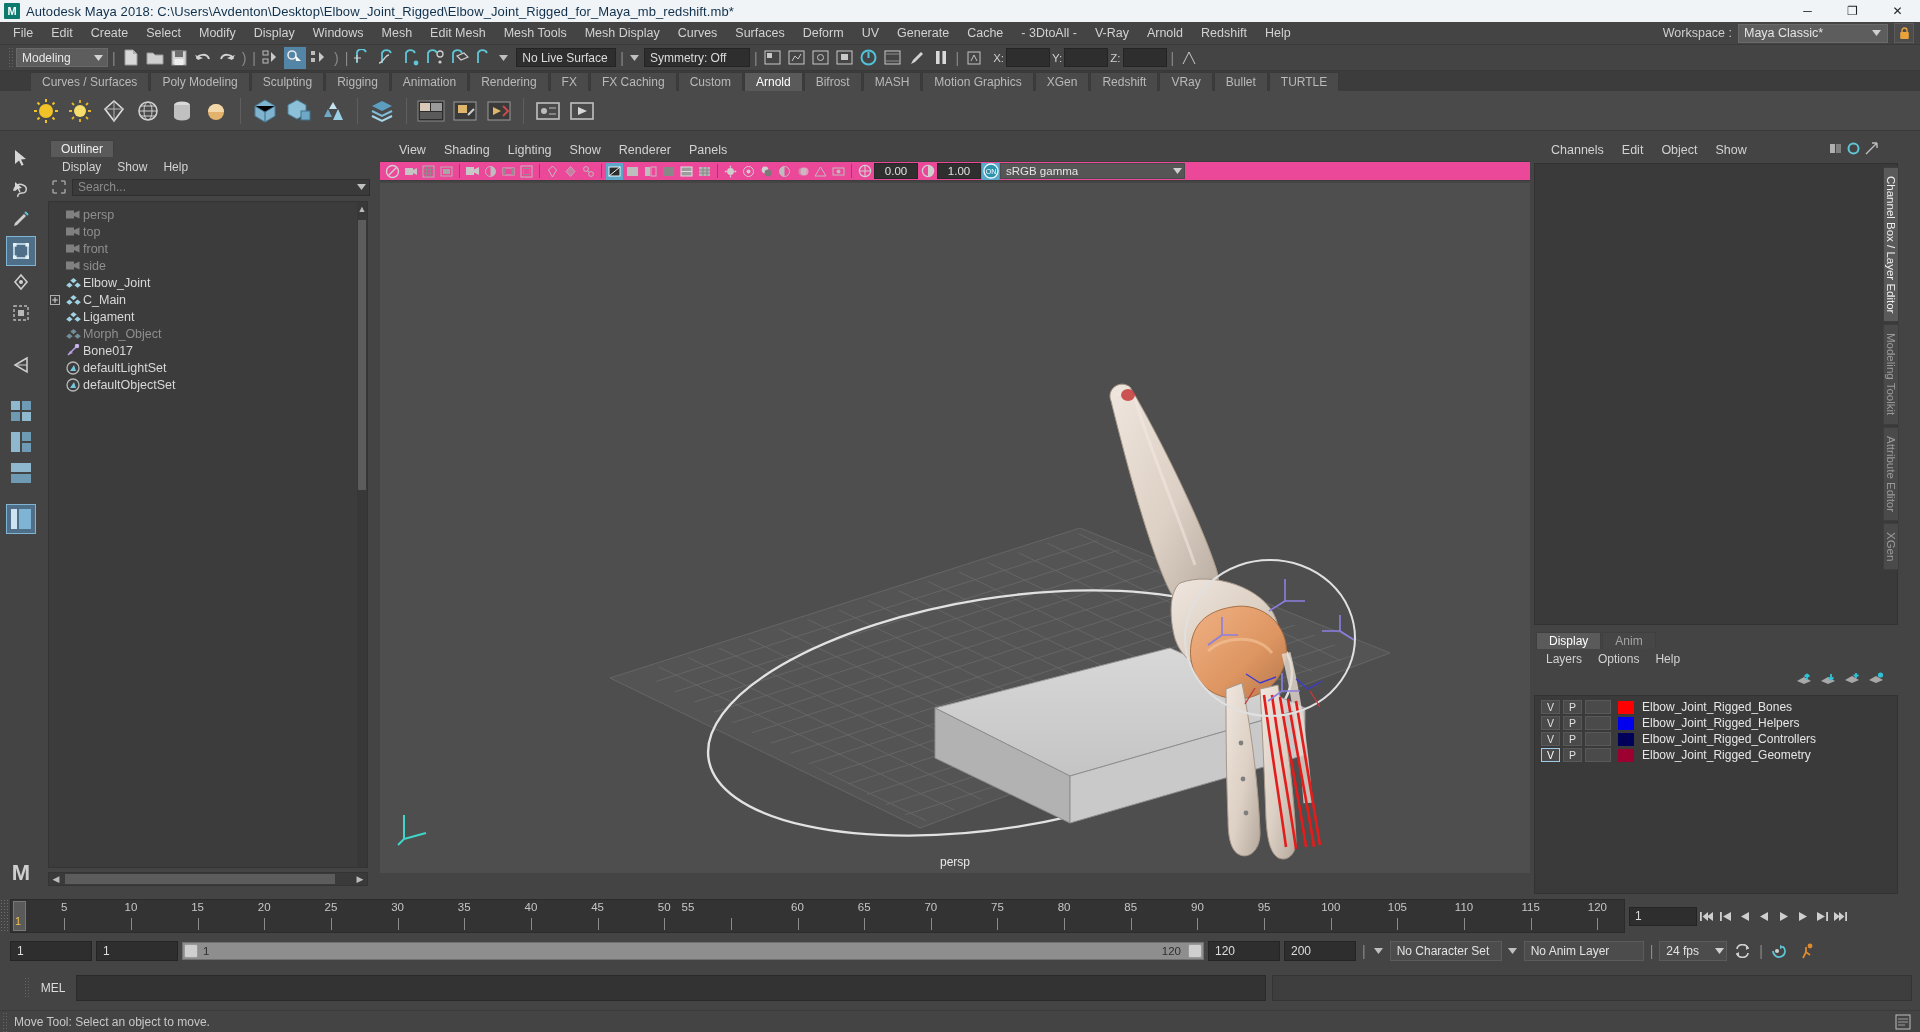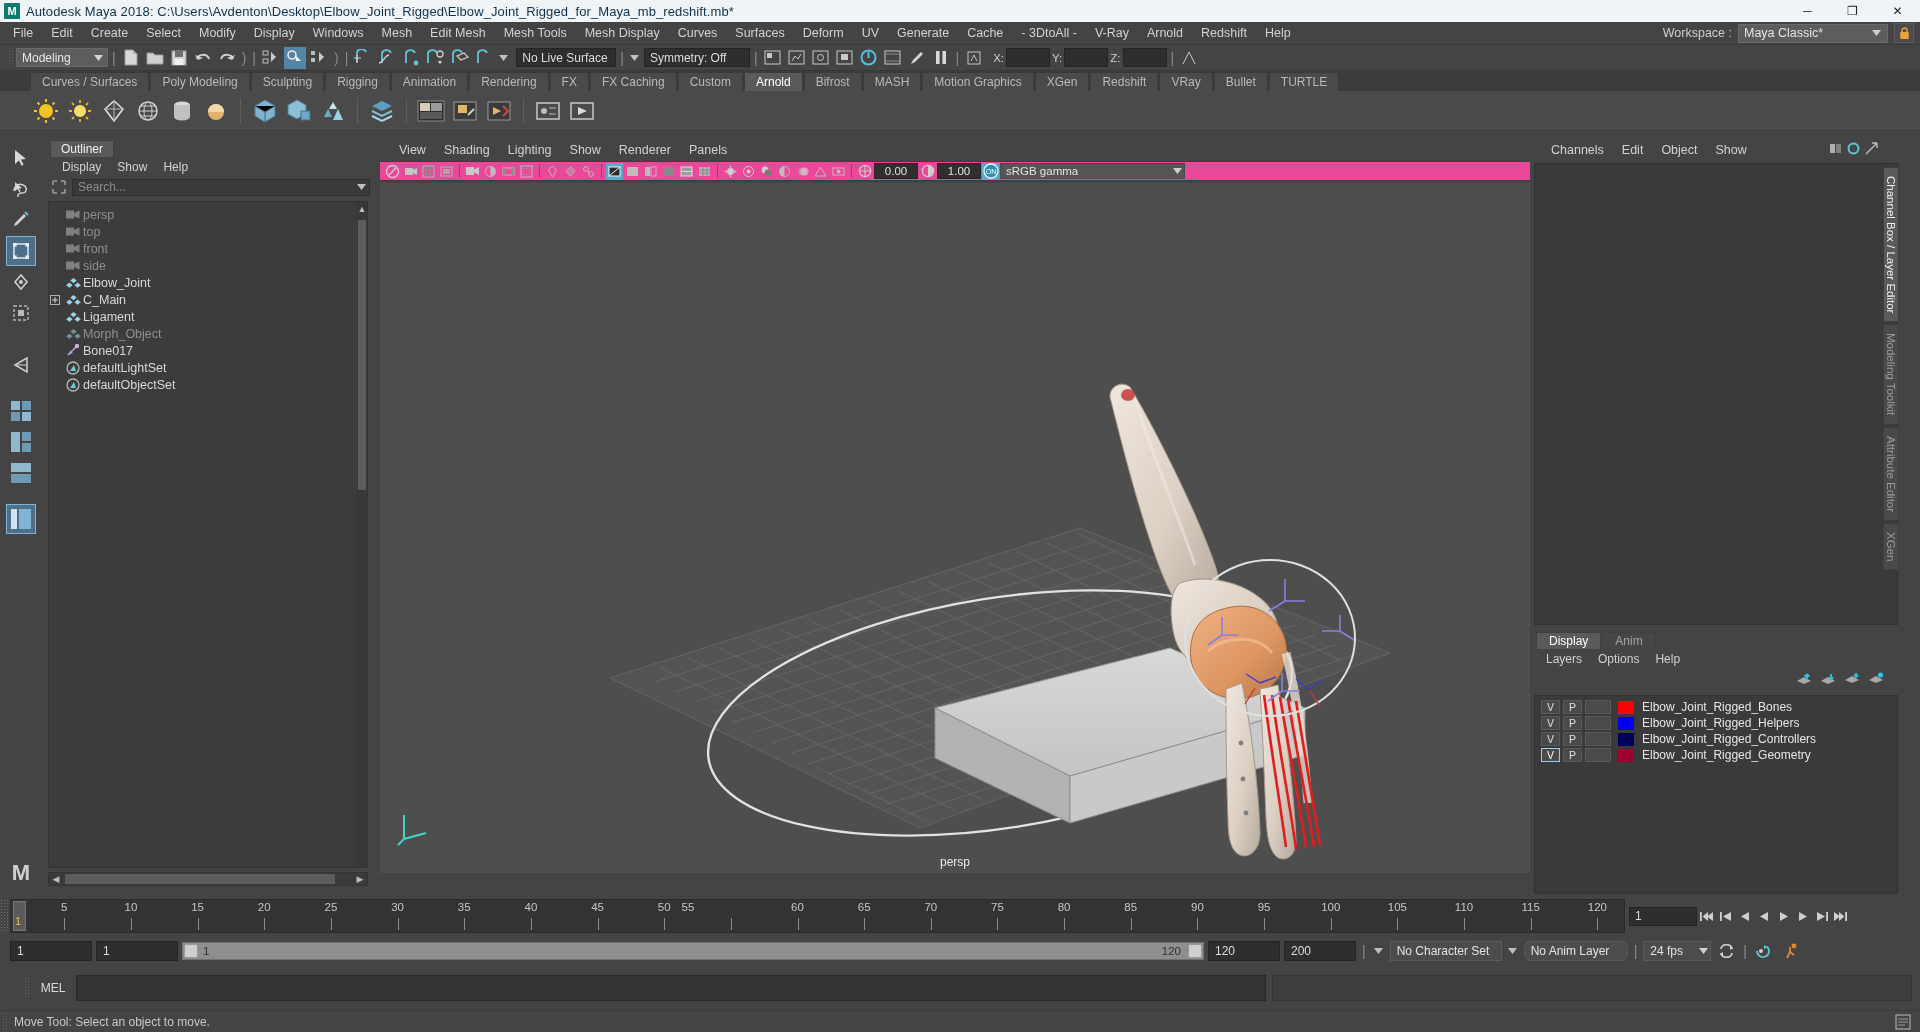--- a/index.html
+++ b/index.html
@@ -1368,21 +1368,21 @@
       </svg>
     </div>
   <div class="combo" style="width:112px;">
     <span>No Character Set</span>
     </div>
   <div class="smallarw">
     <svg width="9" height="6" viewBox="0 0 9 6">
         <path d="M0 0 L9 0 L4.5 6 Z" fill="#bfbfbf"></path>
       </svg>
     </div>
-  <div class="combo" style="width:104px;border-radius:7px;">
+  <div class="combo" style="width:120px;">
     <span>No Anim Layer</span>
     </div>
   <span class="ctrlsep">|</span>
   <div class="combo" style="width:68px;">
     <span>24 fps</span>
     <span class="arw">
       <svg width="9" height="6" viewBox="0 0 9 6">
           <path d="M0 0 L9 0 L4.5 6 Z" fill="#d0d0d0"></path>
         </svg>
       </span>

